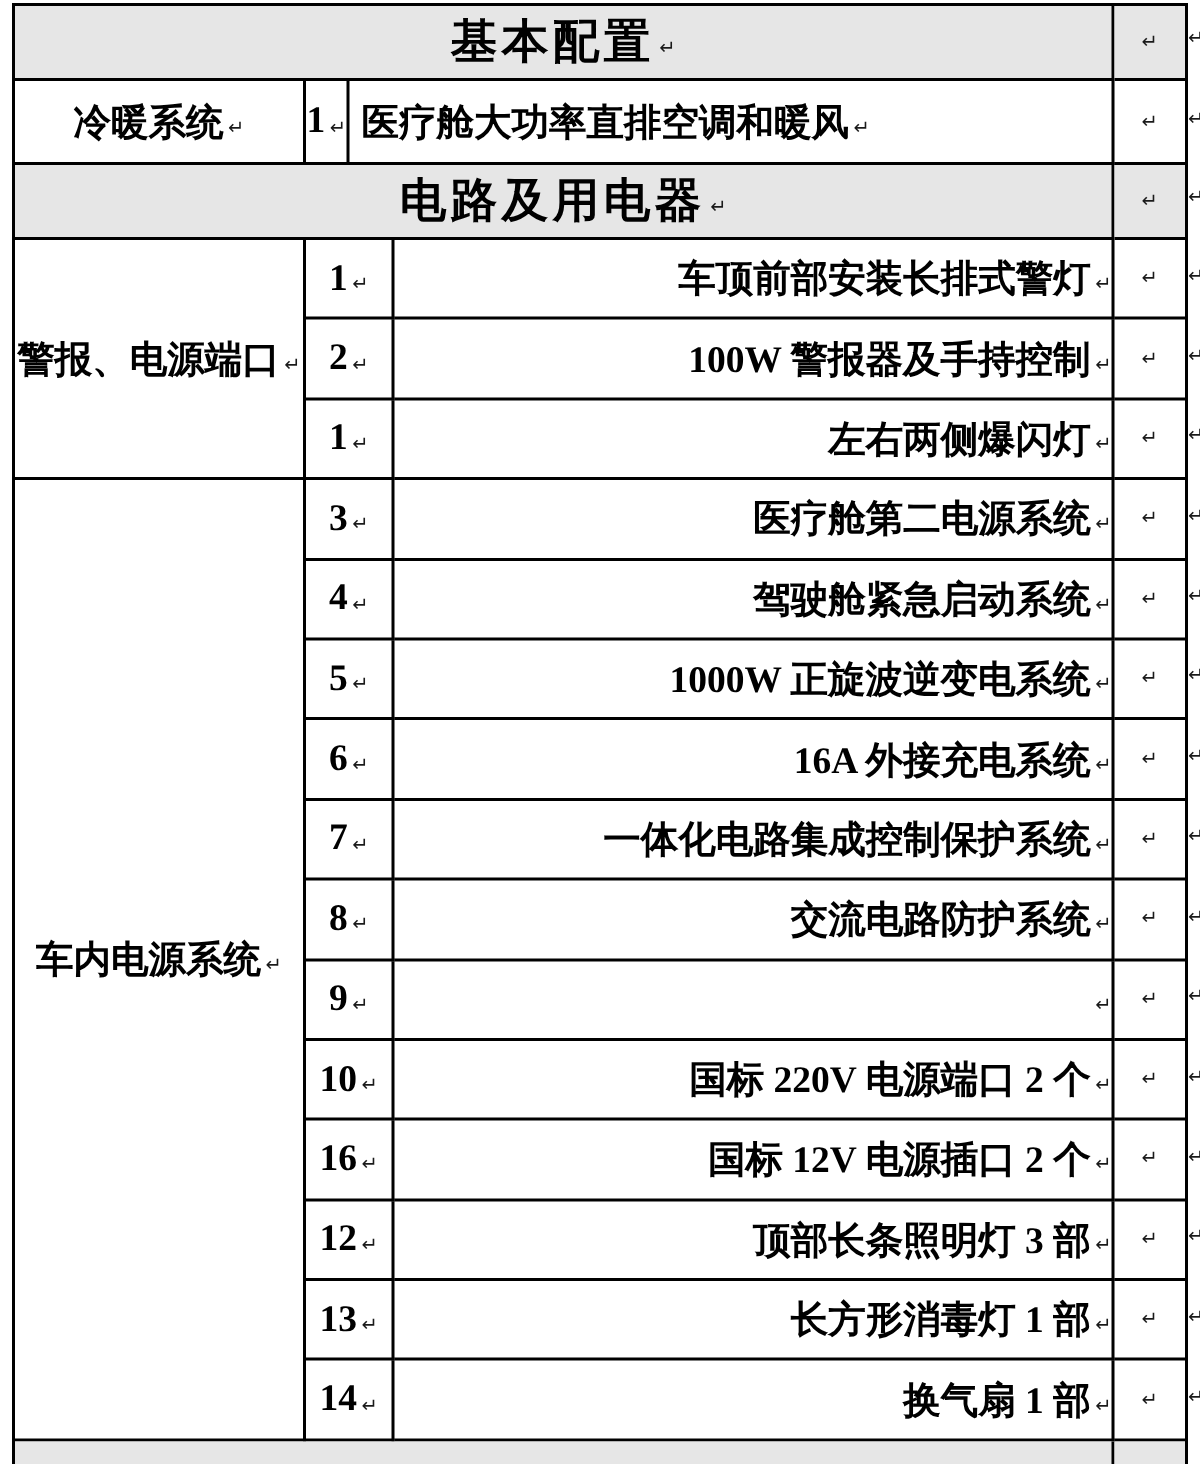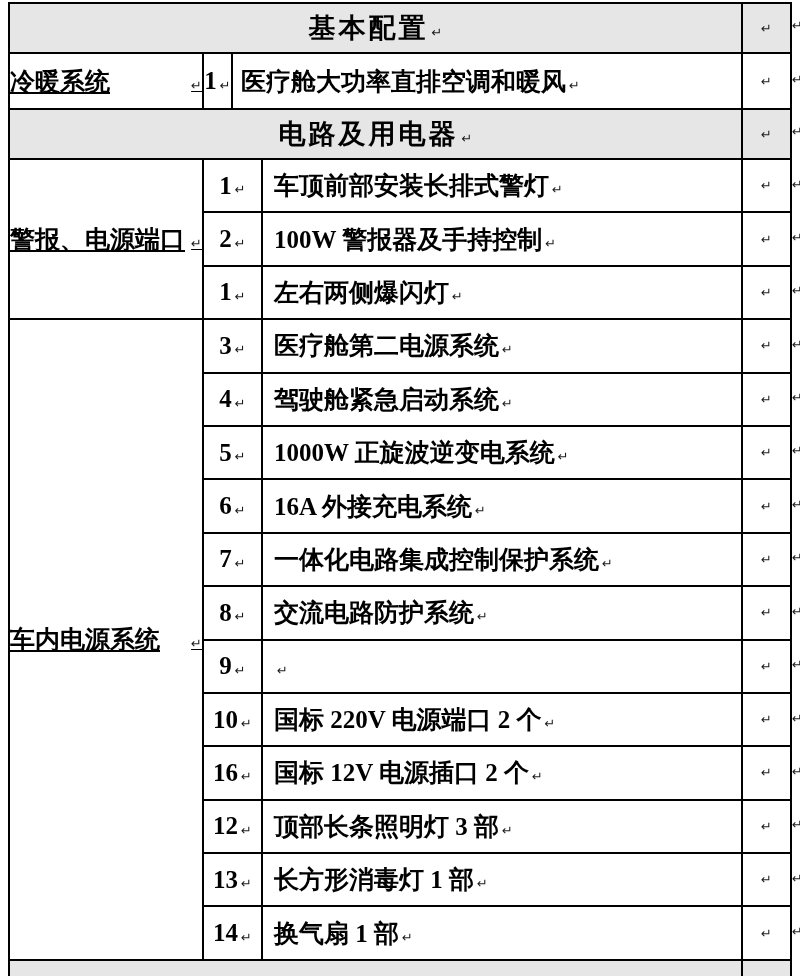--- a/index.html
+++ b/index.html
@@ -25,24 +25,24 @@
     overflow:hidden;
   }
   .cell.last{border-right:none;}
   .cell.nobot{border-bottom:none;}
   .c13{grid-column:1 / span 3;}
   .c23{grid-column:2 / span 2;}
   .rs3{grid-row:span 3;}
   .rs12{grid-row:span 12;}
   .head{background:#e6e6e6;justify-content:center;}
   .headbg{background:#e6e6e6;}
-  .htxt{font-size:27px;letter-spacing:3px;}
-  .label{justify-content:space-between;font-size:25px;text-decoration:underline;}
+  .htxt{font-size:31px;letter-spacing:3px;}
+  .label{justify-content:center;font-size:25px;}
   .num{justify-content:center;font-size:25px;}
-  .desc{padding-left:11px;font-size:25px;}
+  .desc{padding-left:11px;font-size:25px;justify-content:flex-end;}
   .end{justify-content:center;}
   .combo{padding:0;align-items:stretch;}
   .combo-num{
     width:29px;border-right:2px solid #000;
     display:flex;align-items:center;justify-content:center;
     font-size:25px;box-sizing:border-box;
   }
   .combo-desc{flex:1;display:flex;align-items:center;padding-left:8px;font-size:25px;border-radius:18px;}
   .mark{
     font-family:"DejaVu Sans",sans-serif;

